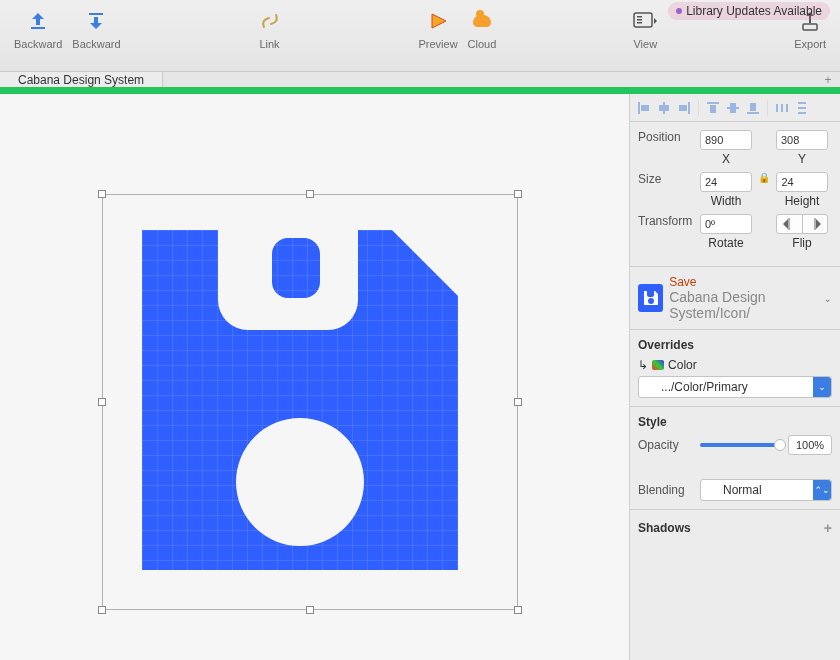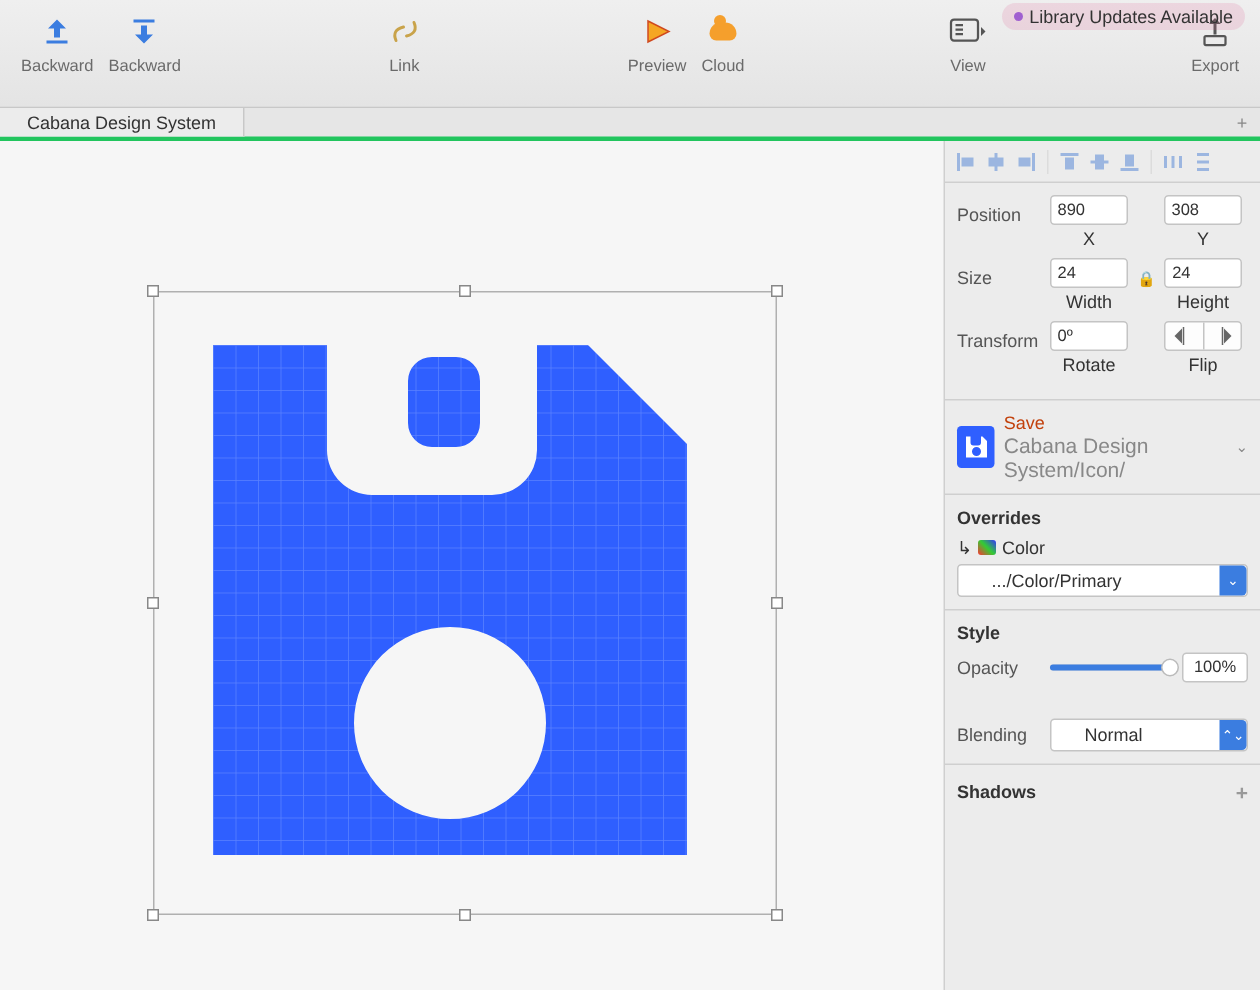--- a/index.html
+++ b/index.html
@@ -5,35 +5,35 @@
 *{box-sizing:border-box;margin:0;padding:0;font-family:-apple-system,Helvetica,Arial,sans-serif;font-size:12px;color:#333}
 body{width:840px;height:660px;background:#fdfdfd;overflow:hidden}
 .toolbar{height:72px;background:linear-gradient(#efefef,#e4e4e4);border-bottom:1px solid #c8c8c8;display:flex;align-items:flex-start;padding:8px 14px 0;gap:8px;position:relative}
 .tgroup{display:flex;gap:10px}
 .tbtn{display:flex;flex-direction:column;align-items:center;gap:4px;cursor:pointer}
 .tbtn .ic{width:26px;height:26px;display:flex;align-items:center;justify-content:center}
 .tlbl{font-size:11px;color:#6a6a6a}
 .spacer{flex:1}
 .lib-upd{position:absolute;right:10px;top:2px;font-size:11px;color:#7a52c0;background:rgba(220,100,150,.18);padding:2px 8px;border-radius:10px;display:flex;align-items:center;gap:4px}
 .lib-upd .dot{width:6px;height:6px;border-radius:50%;background:#a060d0}
-.tabbar{height:22px;background:#e6e6e6;border-bottom:3px solid #22c55e;display:flex;align-items:center}
+.tabbar{height:22px;background:#e6e6e6;border-bottom:7px solid #22c55e;display:flex;align-items:center}
 .tab{padding:0 18px;height:100%;display:flex;align-items:center;font-size:11px;color:#555;border-right:1px solid #c8c8c8;background:#ececec}
 .tab-add{margin-left:auto;width:24px;text-align:center;color:#888;cursor:pointer}
 .main{display:flex;height:566px}
 .canvas{flex:1;position:relative;background:#f6f6f6;overflow:hidden;border-right:1px solid #cfcfcf}
 .sel{position:absolute;left:102px;top:100px;width:416px;height:416px}
 .sel .bbox{position:absolute;inset:0;border:1px solid #b0b0b0}
 .hd{position:absolute;width:8px;height:8px;background:#fff;border:1px solid #888}
 .icon-floppy{position:absolute;left:40px;top:36px;width:316px;height:340px}
 .insp{width:210px;background:#ececec;display:flex;flex-direction:column}
 .align-row{height:28px;border-bottom:1px solid #cfcfcf;display:flex;align-items:center;gap:4px;padding:0 6px}
 .align-row span{width:16px;height:16px;display:flex;align-items:center;justify-content:center;opacity:.55;cursor:pointer}
 .align-row .sep{width:1px;height:16px;background:#cfcfcf;margin:0 2px}
 .geom{padding:8px 8px 10px;border-bottom:1px solid #cfcfcf}
-.grow{display:flex;align-items:flex-end;gap:6px;margin-bottom:2px}
+.grow{display:flex;align-items:flex-start;gap:6px;margin-bottom:2px}
 .grow label{width:56px;color:#555}
 .num{width:52px;height:20px;border:1px solid #c4c4c4;border-radius:3px;background:#fff;padding:0 4px;font-size:11px}
 .sublbl{display:flex;gap:6px;margin:0 0 6px 62px;font-size:10px;color:#888}
 .sublbl span{width:52px;text-align:center}
 .flipbtns{display:flex;gap:0;border:1px solid #c4c4c4;border-radius:3px;background:#fdfdfd;height:20px;width:52px}
 .flipbtns div{flex:1;display:flex;align-items:center;justify-content:center;cursor:pointer}
 .flipbtns div:first-child{border-right:1px solid #c4c4c4}
 .symbol{display:flex;align-items:center;gap:6px;padding:8px;border-bottom:1px solid #cfcfcf;position:relative}
 .sym-icon{width:28px;height:28px;background:#2f5fff;border-radius:3px;display:flex;align-items:center;justify-content:center}
 .sym-txt .t1{font-size:12px;color:#c2410c}

